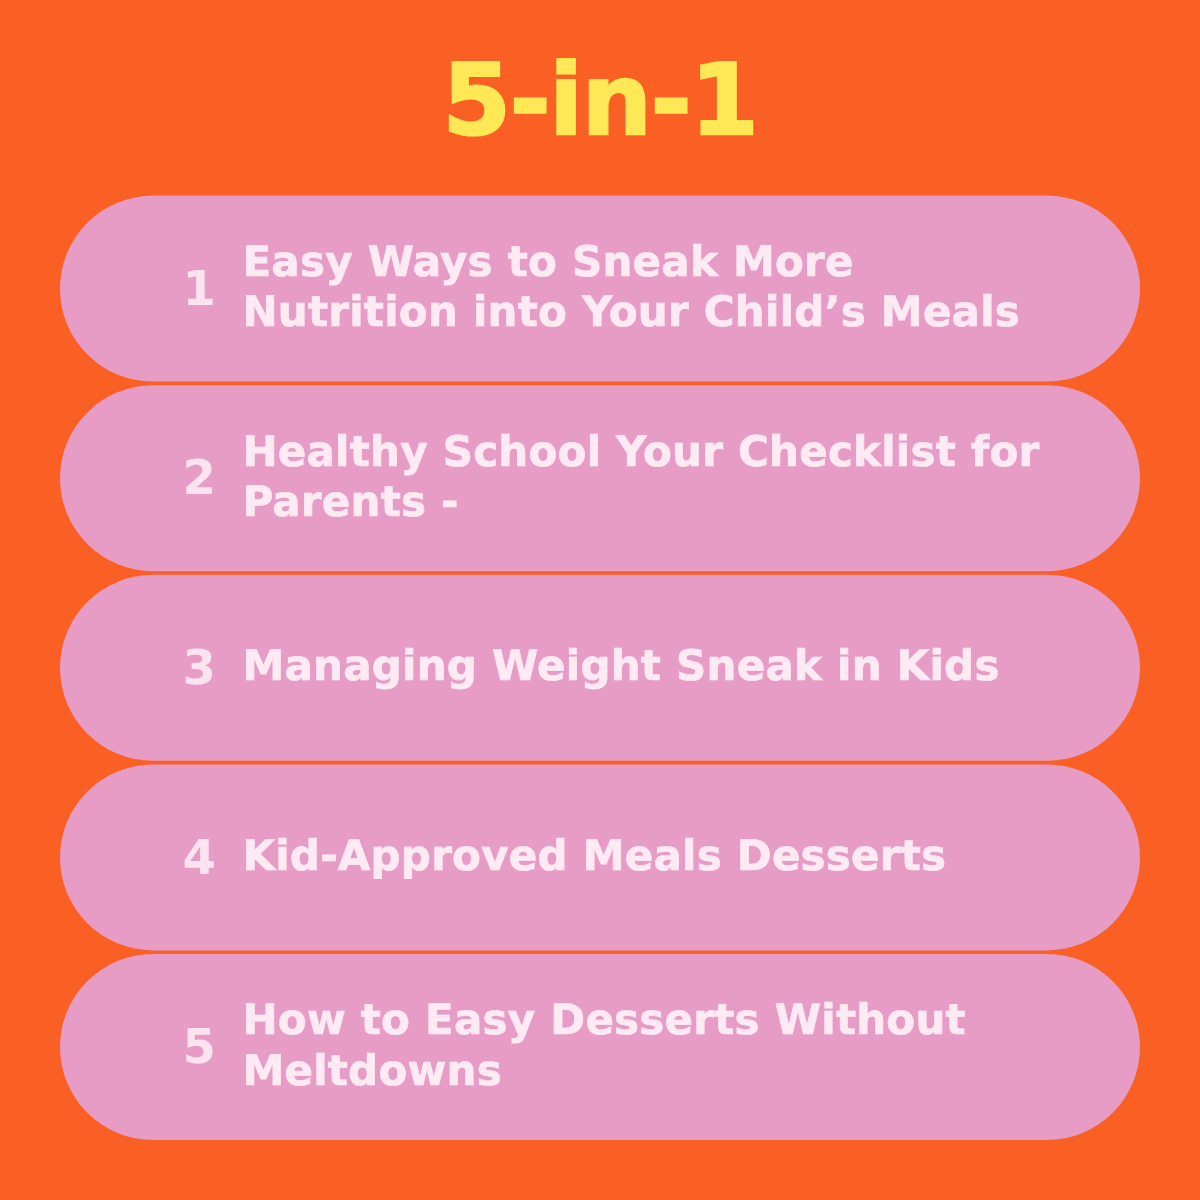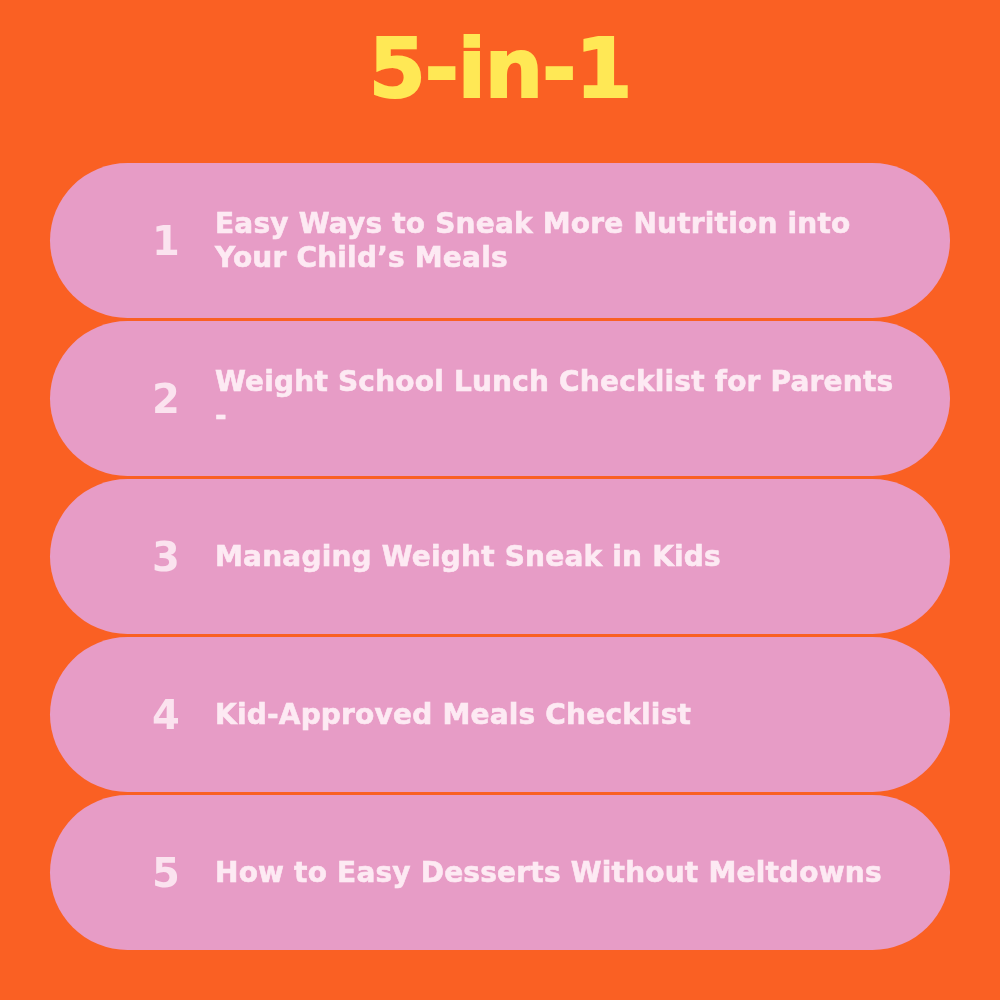--- a/index.html
+++ b/index.html
@@ -14,21 +14,21 @@
     overflow: hidden;
   }
   .poster {
     position: relative;
     width: 1000px;
     height: 1000px;
     box-sizing: border-box;
   }
   .title {
     position: absolute;
-    top: 28px;
+    top: 44px;
     left: 0;
     width: 1000px;
     text-align: center;
     color: #FFE855;
     font-family: "DejaVu Sans", sans-serif;
     font-size: 82px;
     font-weight: bold;
     letter-spacing: -1px;
     line-height: 1;
     -webkit-text-stroke: 2px #FFE855;
@@ -54,56 +54,55 @@
     width: 72px;
     flex: 0 0 72px;
     color: #FBE3EF;
     font-size: 40px;
     font-weight: bold;
     text-align: center;
     line-height: 1;
   }
   .row-text {
     color: #FDEAF3;
-    font-size: 28px;
+    font-size: 35px;
     font-weight: bold;
     line-height: 1.18;
     letter-spacing: 0.2px;
     max-width: 700px;
-    margin-left: 13px;
     -webkit-text-stroke: 0.6px #FDEAF3;
   }
 </style>
 </head>
 <body>
 
 <div class="poster">
 
   <div class="title">5-in-1</div>
 
   <div class="list">
 
     <div class="row">
       <div class="row-number">1</div>
       <div class="row-text">Easy Ways to Sneak More Nutrition into Your Child’s Meals</div>
     </div>
 
     <div class="row">
       <div class="row-number">2</div>
-      <div class="row-text">Weight School Lunch Checklist for Parents -</div>
+      <div class="row-text">Healthy School Your Checklist for Parents -</div>
     </div>
 
     <div class="row">
       <div class="row-number">3</div>
       <div class="row-text">Managing Weight Sneak in Kids</div>
     </div>
 
     <div class="row">
       <div class="row-number">4</div>
-      <div class="row-text">Kid-Approved Meals Checklist</div>
+      <div class="row-text">Kid-Approved Meals Desserts</div>
     </div>
 
     <div class="row">
       <div class="row-number">5</div>
       <div class="row-text">How to Easy Desserts Without Meltdowns</div>
     </div>
 
   </div>
 </div>
 

